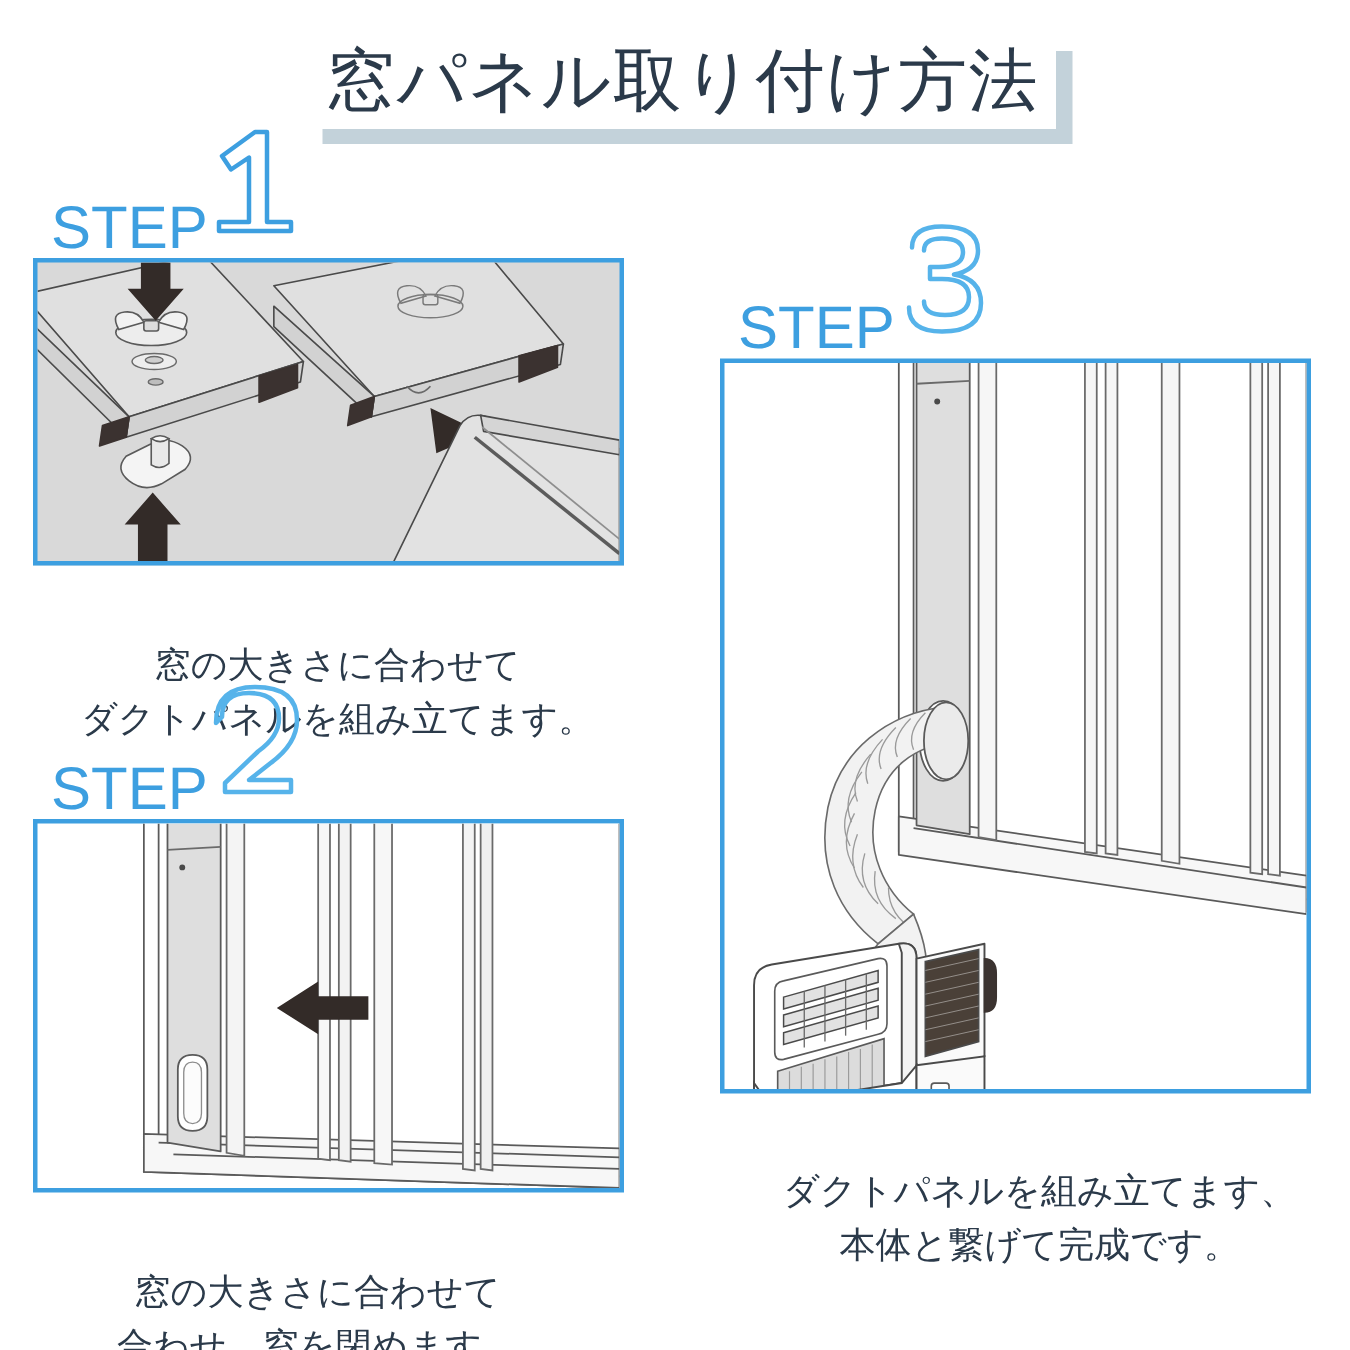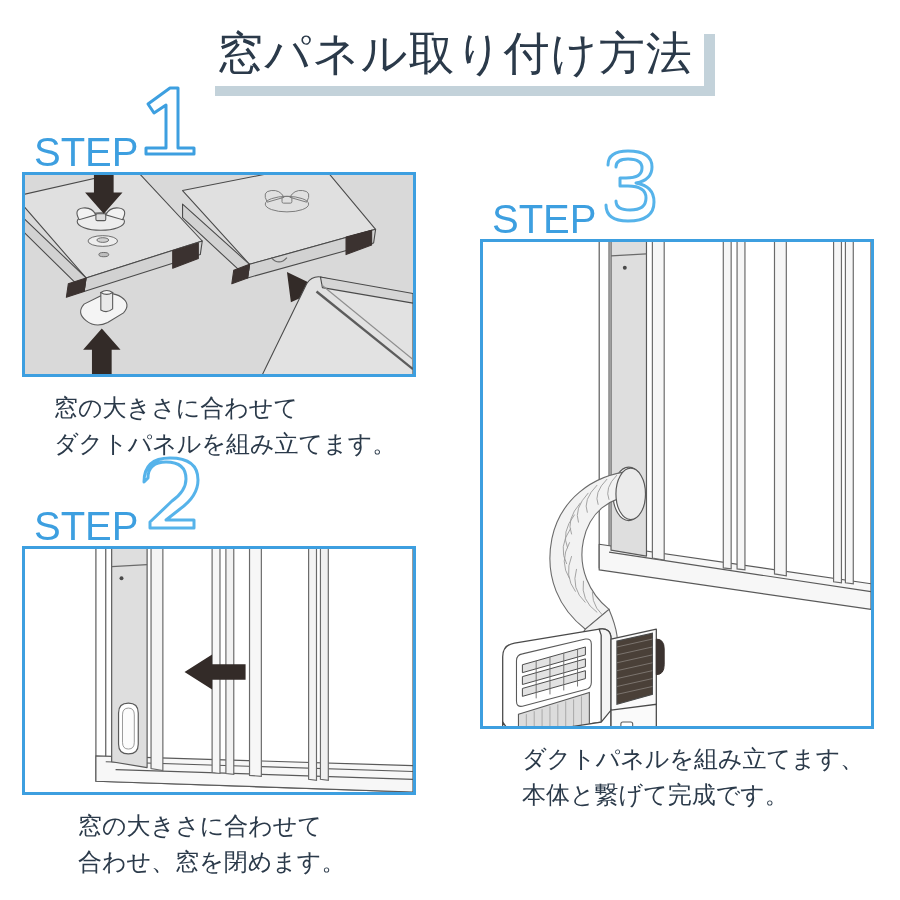--- a/index.html
+++ b/index.html
@@ -53,20 +53,21 @@
     text-align: center;
     color: #2b3a4a;
     font-size: 46px;
     letter-spacing: 1px;
     white-space: nowrap;
   }
 
   
   .step {
     position: absolute;
+    text-align: center;
   }
   .step-head {
     position: absolute;
     left: 12px;
     top: 0;
     height: 54px;
     display: flex;
     align-items: flex-end;
     pointer-events: none;
   }
@@ -101,20 +102,21 @@
     overflow: hidden;
   }
   .step-art svg { display: block; width: 100%; height: 100%; }
 
   .step-caption {
     position: absolute;
     color: #2b3a4a;
     font-size: 24px;
     line-height: 36px;
     white-space: pre-line;
+    margin-top: 36px;
   }
 
   
   #step1 { left: 22px;  top: 118px;  width: 400px; height: 340px; }
   #step1 .step-frame { left: 0; top: 54px; width: 394px; height: 205px; }
   #step1 .step-caption { left: 32px; top: 272px; }
 
   #step2 { left: 22px;  top: 492px;  width: 400px; height: 390px; }
   #step2 .step-frame { left: 0; top: 54px; width: 394px; height: 249px; }
   #step2 .step-caption { left: 56px; top: 316px; }

